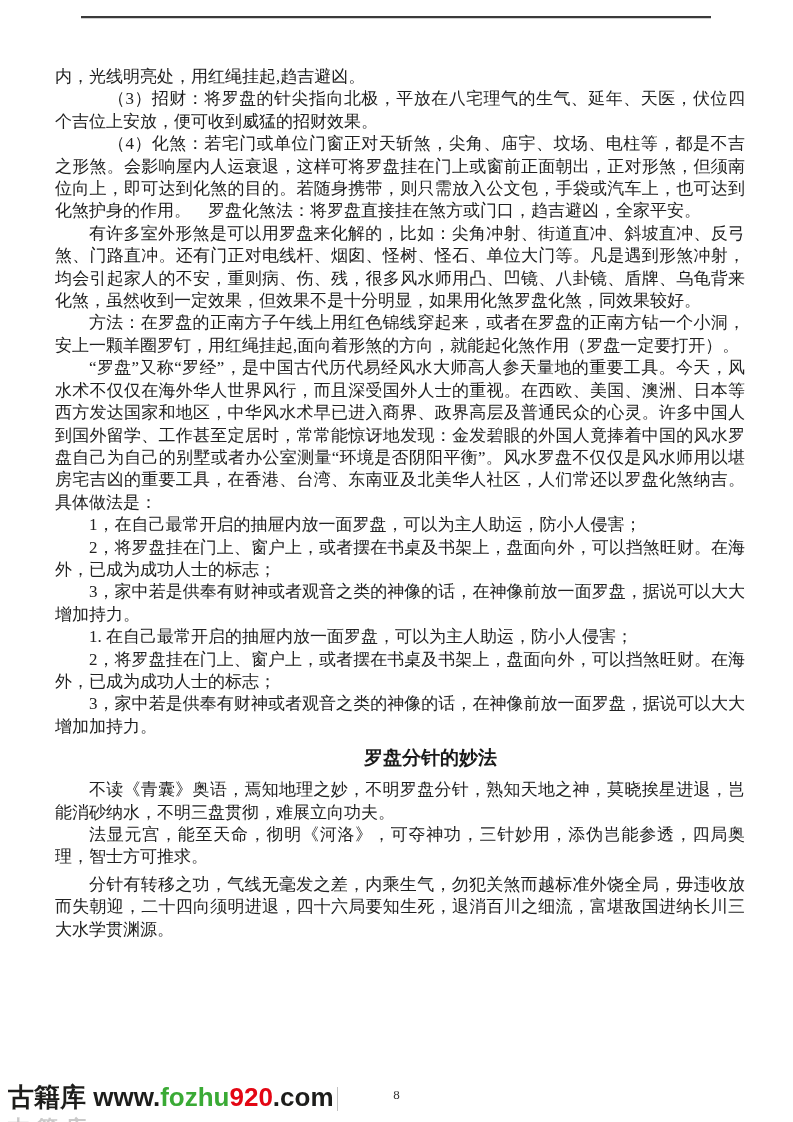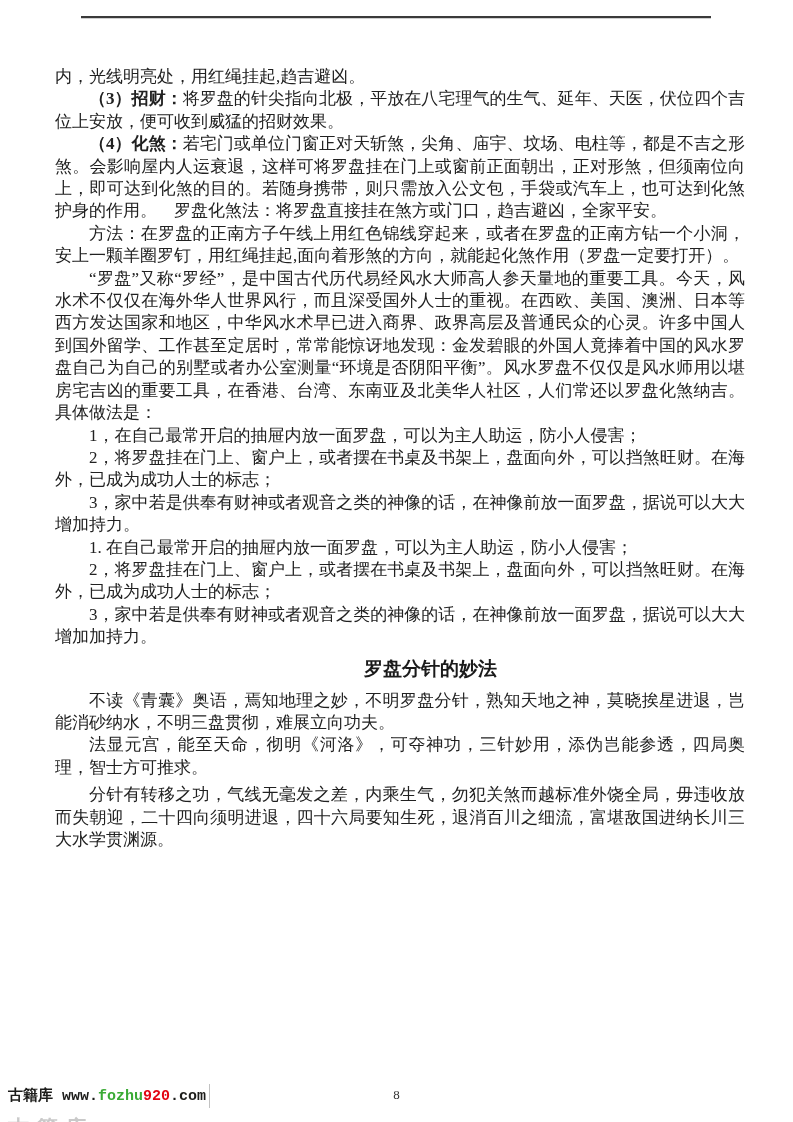--- a/index.html
+++ b/index.html
@@ -21,37 +21,37 @@
     position: absolute;
     left: 55px; top: 66px;
     width: 690px;
     font-size: 17px;
     line-height: 22.4px;
     color: #212121;
     text-align: justify;
   }
   .content p { margin: 0; padding: 0; }
   .content p.indent { text-indent: 2em; }
-  .content .lead { font-weight: bold; }
+  .content .lead { font-weight: normal; margin-left: 19px; }
   .section-heading {
     font-weight: bold;
     font-size: 19px;
     line-height: 25px;
     margin: 7px 0 9px 0;
     padding-left: 61px;
     text-align: center;
     color: #1a1a1a;
   }
   .gap-before { margin-top: 5px !important; }
   .footer-logo {
     position: absolute;
     left: 8px; top: 1084px;
-    font-family: Liberation Mono, monospace;
+    font-family: Liberation Sans, sans-serif;
     font-weight: bold;
-    font-size: 15px;
+    font-size: 26px;
     line-height: 26px;
     color: #1d1d1b;
     white-space: nowrap;
   }
   .footer-logo .green { color: #3aaa35; }
   .footer-logo .red { color: #e30613; }
   .footer-logo .divider {
     display: inline-block;
     width: 1px; height: 24px;
     background: #c2c2c2;
@@ -79,20 +79,21 @@
 </style>
 </head>
 <body>
 
 <div class="header-rule"></div>
 
 <div class="content">
   <p><span>内，光线明亮处，用红绳挂起,趋吉避凶。</span></p>
   <p class="indent"><span class="lead">（3）招财：</span><span>将罗盘的针尖指向北极，平放在八宅理气的生气、延年、天医，伏位四个吉位上安放，便可收到威猛的招财效果。</span></p>
   <p class="indent"><span class="lead">（4）化煞：</span><span>若宅门或单位门窗正对天斩煞，尖角、庙宇、坟场、电柱等，都是不吉之形煞。会影响屋内人运衰退，这样可将罗盘挂在门上或窗前正面朝出，正对形煞，但须南位向上，即可达到化煞的目的。若随身携带，则只需放入公文包，手袋或汽车上，也可达到化煞护身的作用。　罗盘化煞法：将罗盘直接挂在煞方或门口，趋吉避凶，全家平安。</span></p>
+  <p class="indent"><span>有许多室外形煞是可以用罗盘来化解的，比如：尖角冲射、街道直冲、斜坡直冲、反弓煞、门路直冲。还有门正对电线杆、烟囱、怪树、怪石、单位大门等。凡是遇到形煞冲射，均会引起家人的不安，重则病、伤、残，很多风水师用凸、凹镜、八卦镜、盾牌、乌龟背来化煞，虽然收到一定效果，但效果不是十分明显，如果用化煞罗盘化煞，同效果较好。</span></p>
   <p class="indent"><span>方法：在罗盘的正南方子午线上用红色锦线穿起来，或者在罗盘的正南方钻一个小洞，安上一颗羊圈罗钉，用红绳挂起,面向着形煞的方向，就能起化煞作用（罗盘一定要打开）。</span></p>
   <p class="indent"><span>“罗盘”又称“罗经”，是中国古代历代易经风水大师高人参天量地的重要工具。今天，风水术不仅仅在海外华人世界风行，而且深受国外人士的重视。在西欧、美国、澳洲、日本等西方发达国家和地区，中华风水术早已进入商界、政界高层及普通民众的心灵。许多中国人到国外留学、工作甚至定居时，常常能惊讶地发现：金发碧眼的外国人竟捧着中国的风水罗盘自己为自己的别墅或者办公室测量“环境是否阴阳平衡”。风水罗盘不仅仅是风水师用以堪房宅吉凶的重要工具，在香港、台湾、东南亚及北美华人社区，人们常还以罗盘化煞纳吉。具体做法是：</span></p>
   <p class="indent"><span>1，在自己最常开启的抽屉内放一面罗盘，可以为主人助运，防小人侵害；</span></p>
   <p class="indent"><span>2，将罗盘挂在门上、窗户上，或者摆在书桌及书架上，盘面向外，可以挡煞旺财。在海外，已成为成功人士的标志；</span></p>
   <p class="indent"><span>3，家中若是供奉有财神或者观音之类的神像的话，在神像前放一面罗盘，据说可以大大增加持力。</span></p>
   <p class="indent"><span>1. 在自己最常开启的抽屉内放一面罗盘，可以为主人助运，防小人侵害；</span></p>
   <p class="indent"><span>2，将罗盘挂在门上、窗户上，或者摆在书桌及书架上，盘面向外，可以挡煞旺财。在海外，已成为成功人士的标志；</span></p>
   <p class="indent"><span>3，家中若是供奉有财神或者观音之类的神像的话，在神像前放一面罗盘，据说可以大大增加加持力。</span></p>
 
   <h2 class="section-heading">罗盘分针的妙法</h2>

